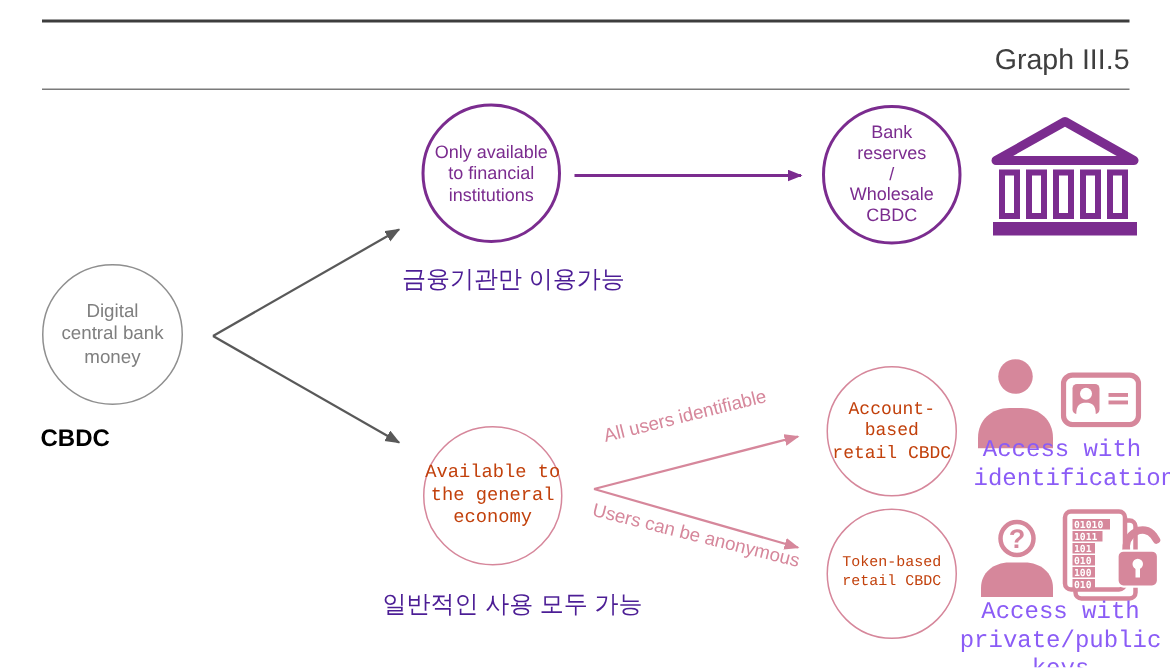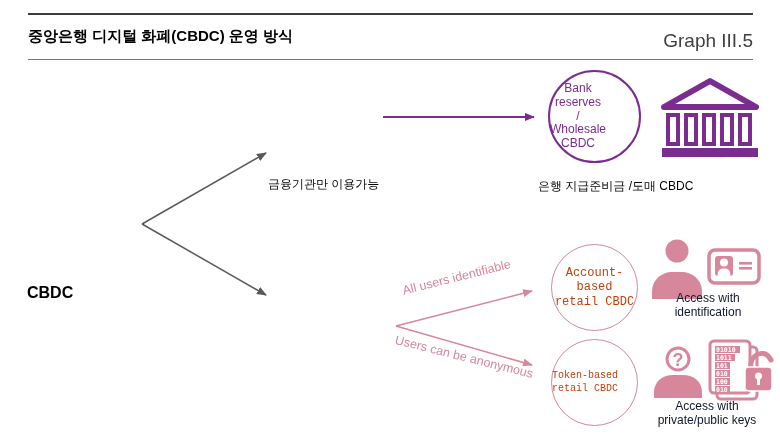--- a/index.html
+++ b/index.html
@@ -6,42 +6,41 @@
   body{font-family:"Liberation Sans","DejaVu Sans",sans-serif;}
   .page{position:relative;width:780px;height:445px;background:#fff;overflow:hidden;}
 
   
   .rule-top{position:absolute;left:28px;top:13px;width:725px;height:2px;background:#3d3d3d;}
   .rule-mid{position:absolute;left:28px;top:59px;width:725px;height:1px;background:#7a7a7a;}
   .fig-title{position:absolute;left:28px;top:27px;width:560px;font-size:15px;font-weight:bold;color:#000;}
   .fig-num{position:absolute;right:27px;top:30px;font-size:19px;color:#3f3f3f;}
 
   
-  .circle{position:absolute;border-radius:50%;display:flex;align-items:center;justify-content:flex-start;text-align:center;background:#fff;box-sizing:border-box;}
+  .circle{position:absolute;border-radius:50%;display:flex;align-items:center;justify-content:center;text-align:center;background:#fff;box-sizing:border-box;}
   .circle span{white-space:pre-line;line-height:1.22;}
   .c-gray{border:1.5px solid #8f8f8f;color:#7f7f7f;}
   .c-purple{border:2px solid #7b2c8f;color:#7b2c8f;}
   .c-pink{border:1.5px solid #d6879b;color:#c2410c;font-family:Liberation Mono, monospace;}
 
-  .klabel{position:absolute;font-size:12px;color:#000000;white-space:nowrap;}
+  .klabel{position:absolute;font-size:16px;color:#4c1d95;white-space:nowrap;}
   .bold-label{position:absolute;font-size:16px;font-weight:bold;color:#000;}
 
   .edge-label{position:absolute;font-size:12.5px;color:#d6879b;white-space:nowrap;transform-origin:0 0;}
-  .caption{position:absolute;font-size:12px;color:#0f172a;text-align:center;line-height:1.18;white-space:pre-line;}
+  .caption{position:absolute;font-size:16px;color:#8b5cf6;text-align:center;line-height:1.18;white-space:pre-line;font-family:Liberation Mono, monospace;}
 
   .edges{position:absolute;left:0;top:0;}
   .icon{position:absolute;}
 </style>
 </head>
 <body>
 
 <div class="page">
 
   <div class="rule-top"></div>
-  <div class="fig-title">중앙은행 디지털 화폐(CBDC) 운영 방식</div>
   <div class="fig-num">Graph III.5</div>
   <div class="rule-mid"></div>
 
   <svg class="edges" width="780" height="445" viewBox="0 0 780 445">
     <defs>
       <marker id="ah-gray" markerUnits="userSpaceOnUse" markerWidth="10" markerHeight="9" refX="9" refY="4" orient="auto">
           <path d="M0 0 L10 4 L0 8 Z" fill="#595959"></path>
         </marker>
       <marker id="ah-purple" markerUnits="userSpaceOnUse" markerWidth="10" markerHeight="9" refX="9" refY="4" orient="auto">
           <path d="M0 0 L10 4 L0 8 Z" fill="#7b2c8f"></path>
@@ -50,43 +49,58 @@
           <path d="M0 0 L10 4 L0 8 Z" fill="#d6879b"></path>
         </marker>
     </defs>
     <line x1="142" y1="224" x2="266" y2="153" stroke="#595959" stroke-width="1.5" marker-end="url(#ah-gray)"></line>
     <line x1="142" y1="224" x2="266" y2="295" stroke="#595959" stroke-width="1.5" marker-end="url(#ah-gray)"></line>
     <line x1="383" y1="117" x2="534" y2="117" stroke="#7b2c8f" stroke-width="2" marker-end="url(#ah-purple)"></line>
     <line x1="396" y1="326" x2="532" y2="291" stroke="#d6879b" stroke-width="1.5" marker-end="url(#ah-pink)"></line>
     <line x1="396" y1="326" x2="532" y2="365" stroke="#d6879b" stroke-width="1.5" marker-end="url(#ah-pink)"></line>
   </svg>
 
+  <div class="circle c-gray" style="left:28px;top:176px;width:94px;height:94px;font-size:12.5px;">
+    <span>Digital
+central bank
+money</span>
+  </div>
   <div class="bold-label" style="left:27px;top:284px;">CBDC</div>
 
+  <div class="circle c-purple" style="left:281px;top:69px;width:93px;height:93px;font-size:12px;">
+    <span>Only available
+to financial
+institutions</span>
+  </div>
   <div class="klabel" style="left:268px;top:176px;">금융기관만 이용가능</div>
 
   <div class="circle c-purple" style="left:548px;top:70px;width:93px;height:93px;font-size:12px;">
     <span style="line-height:1.15;">Bank
 reserves
 /
 Wholesale
 CBDC</span>
   </div>
 
   <svg class="icon" style="left:659px;top:77px;" width="102" height="81" viewBox="0 0 102 81">
     <path d="M51 4 L97 30 L5 30 Z" fill="none" stroke="#7b2c8f" stroke-width="6" stroke-linejoin="round"></path>
     <rect x="9" y="38" width="10" height="29" fill="none" stroke="#7b2c8f" stroke-width="4"></rect>
     <rect x="27" y="38" width="10" height="29" fill="none" stroke="#7b2c8f" stroke-width="4"></rect>
     <rect x="45" y="38" width="10" height="29" fill="none" stroke="#7b2c8f" stroke-width="4"></rect>
     <rect x="63" y="38" width="10" height="29" fill="none" stroke="#7b2c8f" stroke-width="4"></rect>
     <rect x="81" y="38" width="10" height="29" fill="none" stroke="#7b2c8f" stroke-width="4"></rect>
     <rect x="3" y="71" width="96" height="9" fill="#7b2c8f"></rect>
   </svg>
-  <div class="klabel" style="left:538px;top:178px;">은행 지급준비금 /도매 CBDC</div>
 
+  <div class="circle c-pink" style="left:282px;top:284px;width:93px;height:93px;font-size:12.5px;">
+    <span>Available to
+the general
+economy</span>
+  </div>
+  <div class="klabel" style="left:255px;top:393px;">일반적인 사용 모두 가능</div>
 
   <div class="edge-label" style="left:401px;top:284px;transform:rotate(-14deg);">All users identifiable</div>
   <div class="edge-label" style="left:397px;top:333px;transform:rotate(14deg);">Users can be anonymous</div>
 
   <div class="circle c-pink" style="left:551px;top:244px;width:87px;height:87px;font-size:12px;">
     <span>Account-based
 retail CBDC</span>
   </div>
 
   <svg class="icon" style="left:649px;top:239px;" width="56" height="60" viewBox="0 0 56 60">

